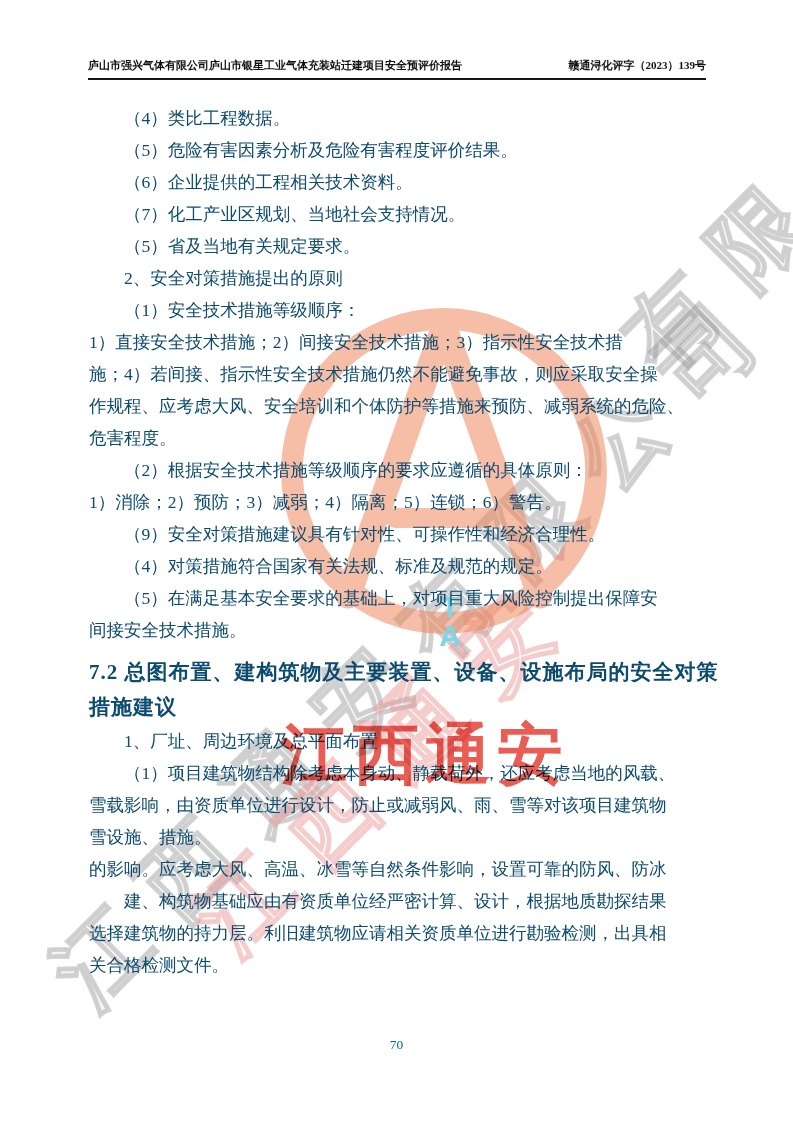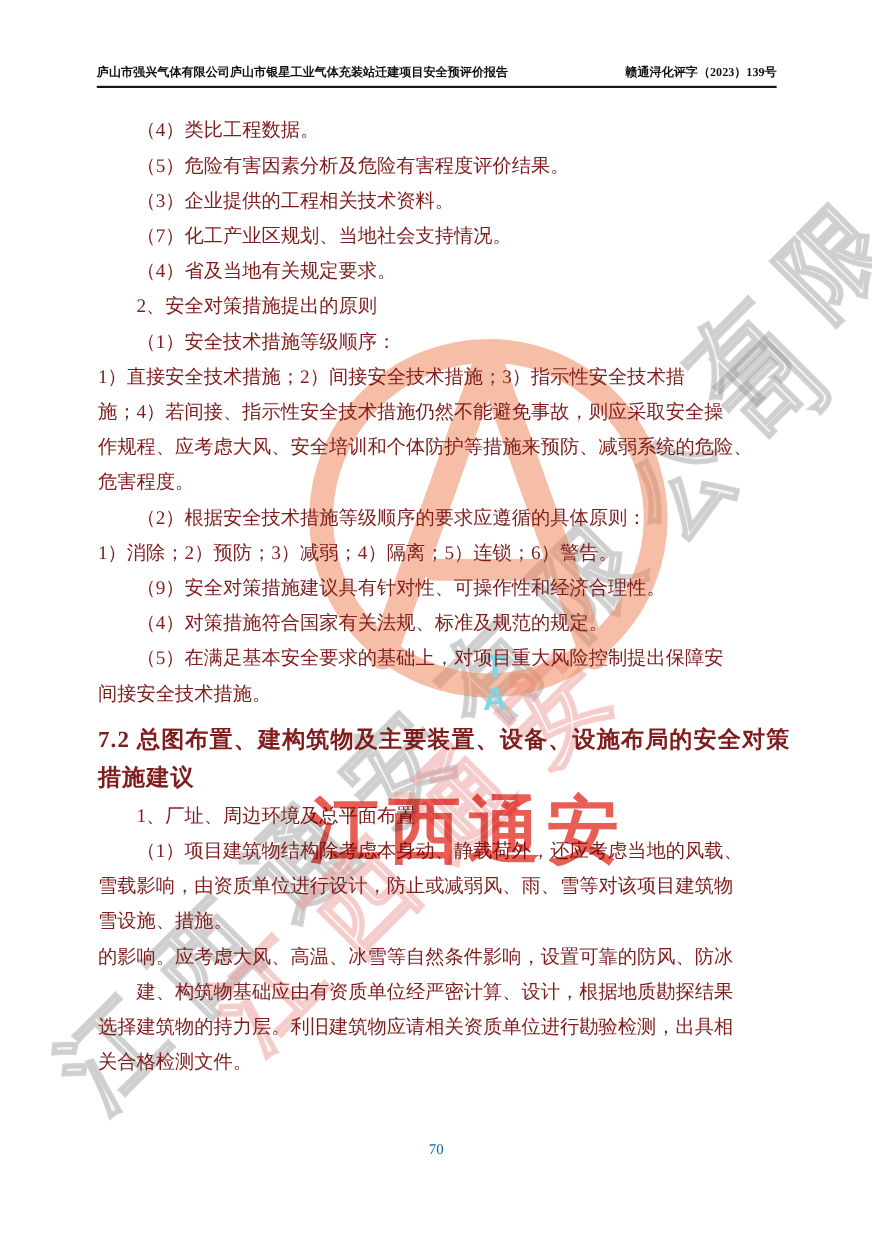--- a/index.html
+++ b/index.html
@@ -15,21 +15,21 @@
   .doc-header{
     position:absolute;left:88px;top:58px;width:618px;
     display:flex;justify-content:space-between;align-items:flex-end;
     padding-bottom:5px;border-bottom:2px solid #161616;
     font-size:11px;font-weight:bold;color:#111;
     z-index:4;white-space:nowrap;
   }
   
   .doc-body{
     position:absolute;left:89px;top:102px;width:624px;
-    font-size:17.5px;line-height:32px;color:#7f1d1d;
+    font-size:17.5px;line-height:32px;color:#0c4a6e;
     z-index:2;
   }
   .line{white-space:nowrap;line-height:32px;}
   .line.indent{text-indent:2em;}
   .line.heading{
     font-weight:bold;font-size:21px;letter-spacing:1px;line-height:35px;
   }
   .line.heading-first{margin-top:9px;}
   
   .wm-diagonal{
@@ -95,23 +95,23 @@
 <div class="wm-red" style="color: rgba(224, 40, 28, 0.75);">江西通安</div>
 
 <div class="doc-header">
   <span>庐山市强兴气体有限公司庐山市银星工业气体充装站迁建项目安全预评价报告</span>
   <span>赣通浔化评字（2023）139号</span>
 </div>
 
 <div class="doc-body" id="doc-body">
     <div class="line indent">（4）类比工程数据。</div>
     <div class="line indent">（5）危险有害因素分析及危险有害程度评价结果。</div>
-    <div class="line indent">（3）企业提供的工程相关技术资料。</div>
+    <div class="line indent">（6）企业提供的工程相关技术资料。</div>
     <div class="line indent">（7）化工产业区规划、当地社会支持情况。</div>
-    <div class="line indent">（4）省及当地有关规定要求。</div>
+    <div class="line indent">（5）省及当地有关规定要求。</div>
     <div class="line indent">2、安全对策措施提出的原则</div>
     <div class="line indent">（1）安全技术措施等级顺序：</div>
     <div class="line">1）直接安全技术措施；2）间接安全技术措施；3）指示性安全技术措</div>
     <div class="line">施；4）若间接、指示性安全技术措施仍然不能避免事故，则应采取安全操</div>
     <div class="line">作规程、应考虑大风、安全培训和个体防护等措施来预防、减弱系统的危险、</div>
     <div class="line">危害程度。</div>
     <div class="line indent">（2）根据安全技术措施等级顺序的要求应遵循的具体原则：</div>
     <div class="line">1）消除；2）预防；3）减弱；4）隔离；5）连锁；6）警告。</div>
     <div class="line indent">（9）安全对策措施建议具有针对性、可操作性和经济合理性。</div>
     <div class="line indent">（4）对策措施符合国家有关法规、标准及规范的规定。</div>

